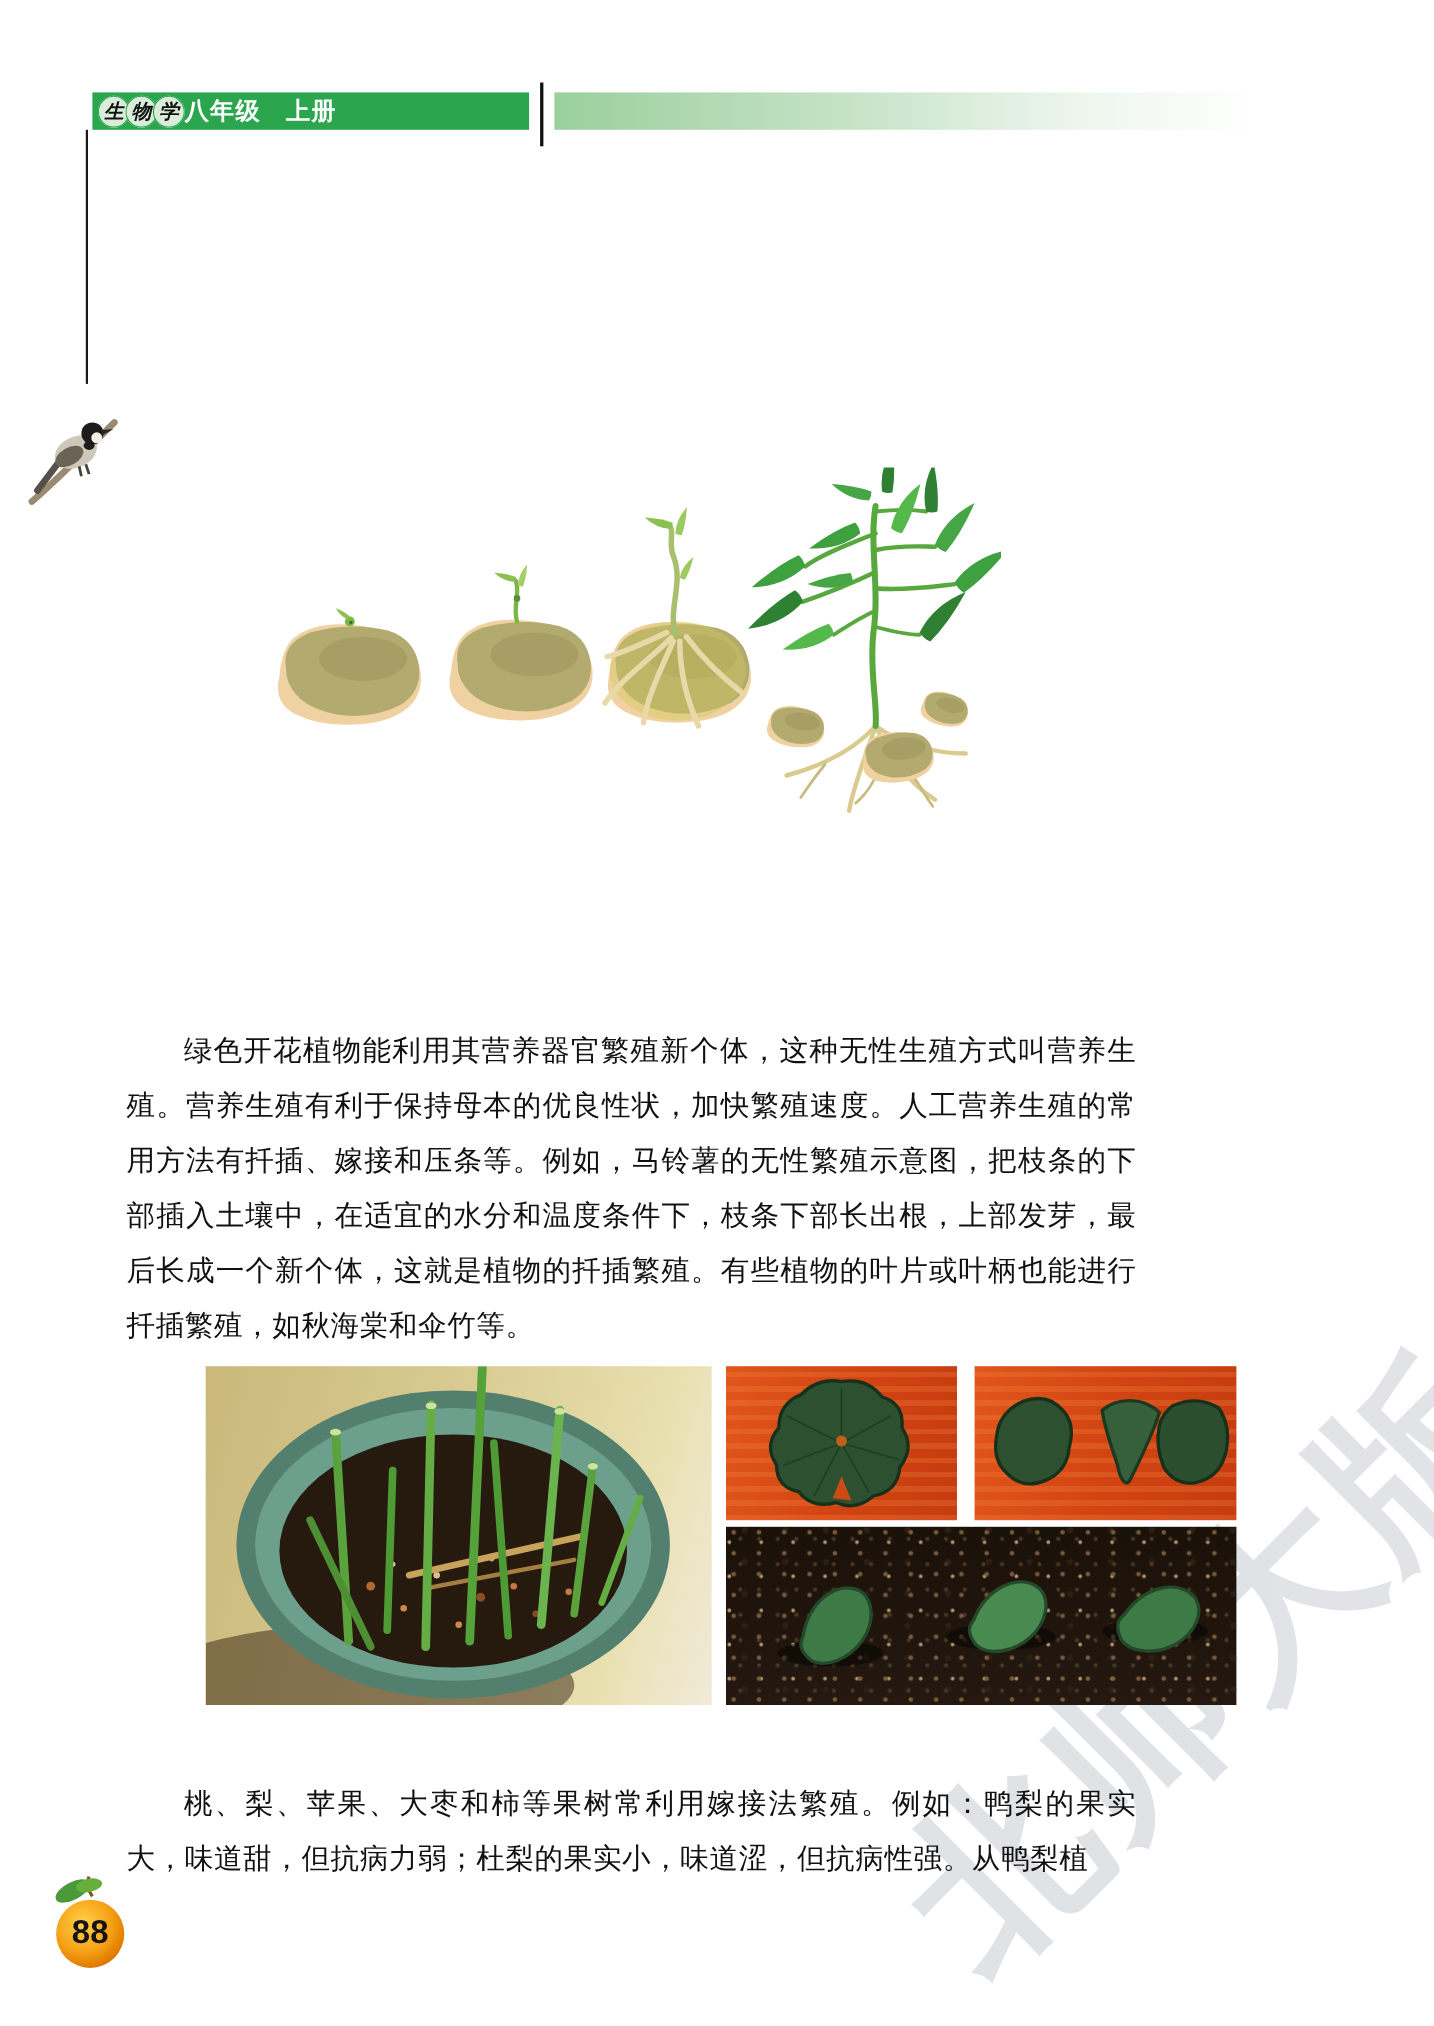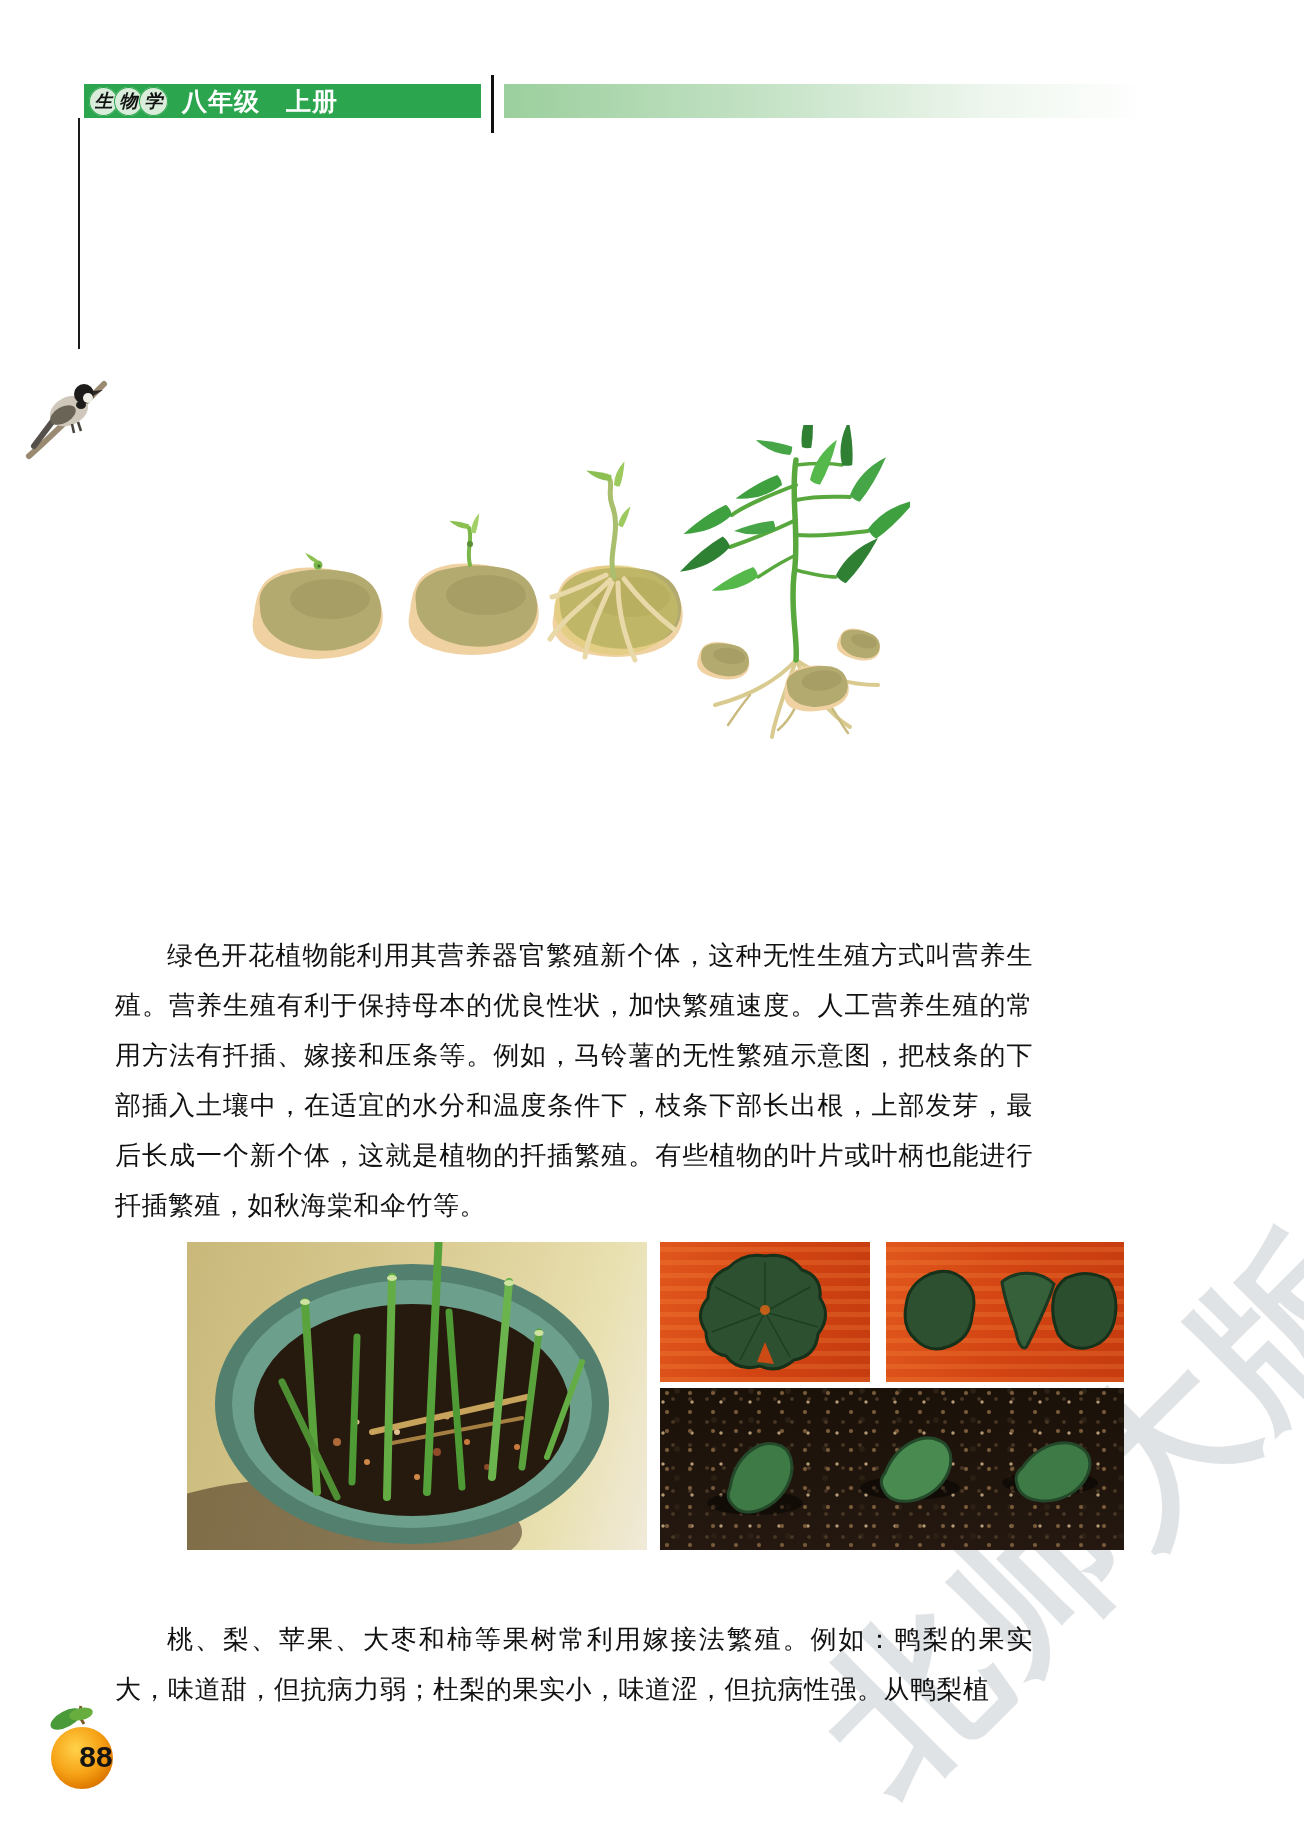--- a/index.html
+++ b/index.html
@@ -15,21 +15,21 @@
   }
   .logo{display:flex;margin-left:9px;}
   .logo-circle{
     width:29px;height:29px;border-radius:50%;background:#d9edda;
     display:flex;align-items:center;justify-content:center;
     font-family:"Liberation Sans","DejaVu Sans",sans-serif;
     font-weight:bold;font-style:italic;font-size:18px;color:#121212;
     margin-left:-4px;box-shadow:0 0 0 1px #2ca64e inset;
   }
   .banner-title{
-    margin-left:14px;color:#ffffff;font-weight:bold;font-size:25px;
+    color:#ffffff;font-weight:bold;font-size:22px;
     font-family:Liberation Mono, monospace;letter-spacing:1px;
   }
   .header-divider{position:absolute;left:491px;top:75px;width:3px;height:58px;background:#101010;z-index:3;}
   .header-gradient{
     position:absolute;left:504px;top:84px;width:645px;height:34px;z-index:3;
     background:linear-gradient(to right,#9bcf9d 0%,#c4e2c5 40%,#eef6ee 75%,#ffffff 100%);
   }
   .left-rule{position:absolute;left:78px;top:118px;width:2px;height:231px;background:#1a1a1a;}
   
   .para{
@@ -58,21 +58,21 @@
       radial-gradient(circle at 13px 11px,#4a3826 1.2px, rgba(0,0,0,0) 2.4px),
       radial-gradient(circle at 3px 14px, #b49a74 1.1px, rgba(0,0,0,0) 2.2px),
       radial-gradient(circle at 17px 3px, #2c2014 2.2px, rgba(0,0,0,0) 3.4px),
       radial-gradient(circle at 10px 16px,#8c6844 1px,   rgba(0,0,0,0) 2px),
       linear-gradient(#1a1108,#241810);
     background-size:23px 19px,17px 23px,29px 31px,37px 29px,19px 13px,100% 100%;}
   
   .bird{position:absolute;left:24px;top:356px;width:86px;height:110px;z-index:2;}
   .page-badge{position:absolute;left:40px;top:1700px;width:82px;height:96px;z-index:4;}
   .page-number{
-    position:absolute;left:32px;top:40px;width:48px;text-align:center;
+    position:absolute;left:18px;top:40px;width:48px;text-align:center;
     font-size:30px;font-weight:bold;color:#141414;
     font-family:"Liberation Sans","DejaVu Sans",sans-serif;
   }
   .watermark{
     position:absolute;left:752px;top:1180px;width:700px;height:660px;
     display:flex;align-items:center;justify-content:center;z-index:1;pointer-events:none;
   }
   .watermark span{
     transform:rotate(-45deg);white-space:nowrap;font-size:168px;font-weight:bold;
     color:#cdd1d5;opacity:.6;letter-spacing:8px;

